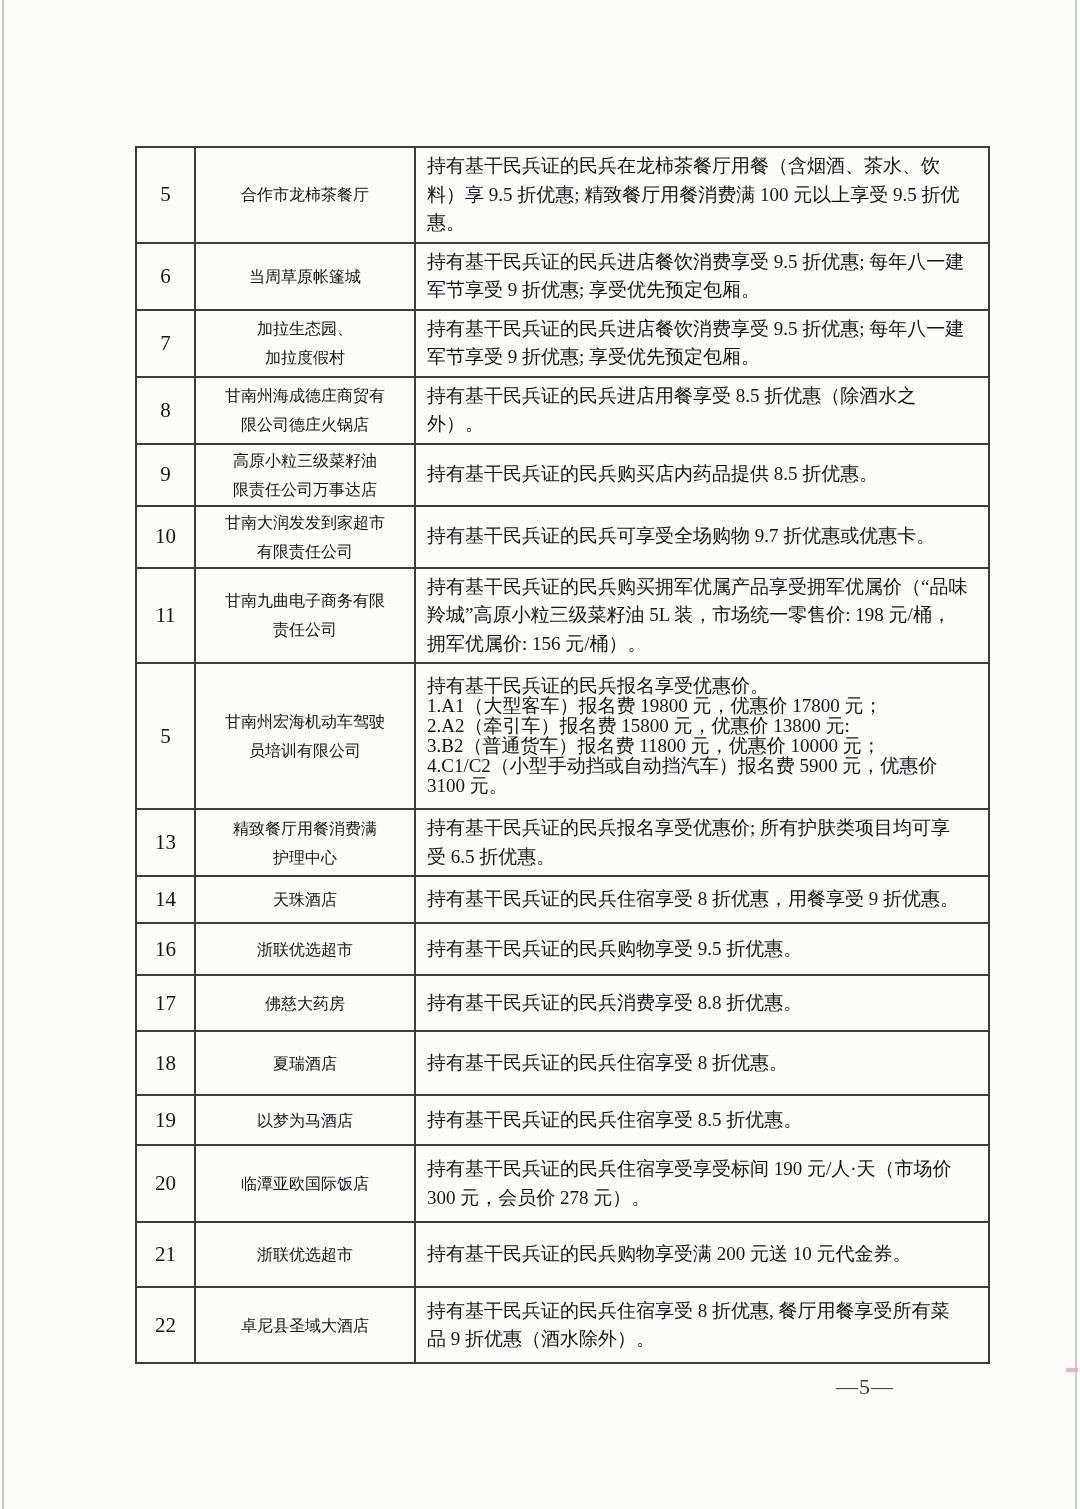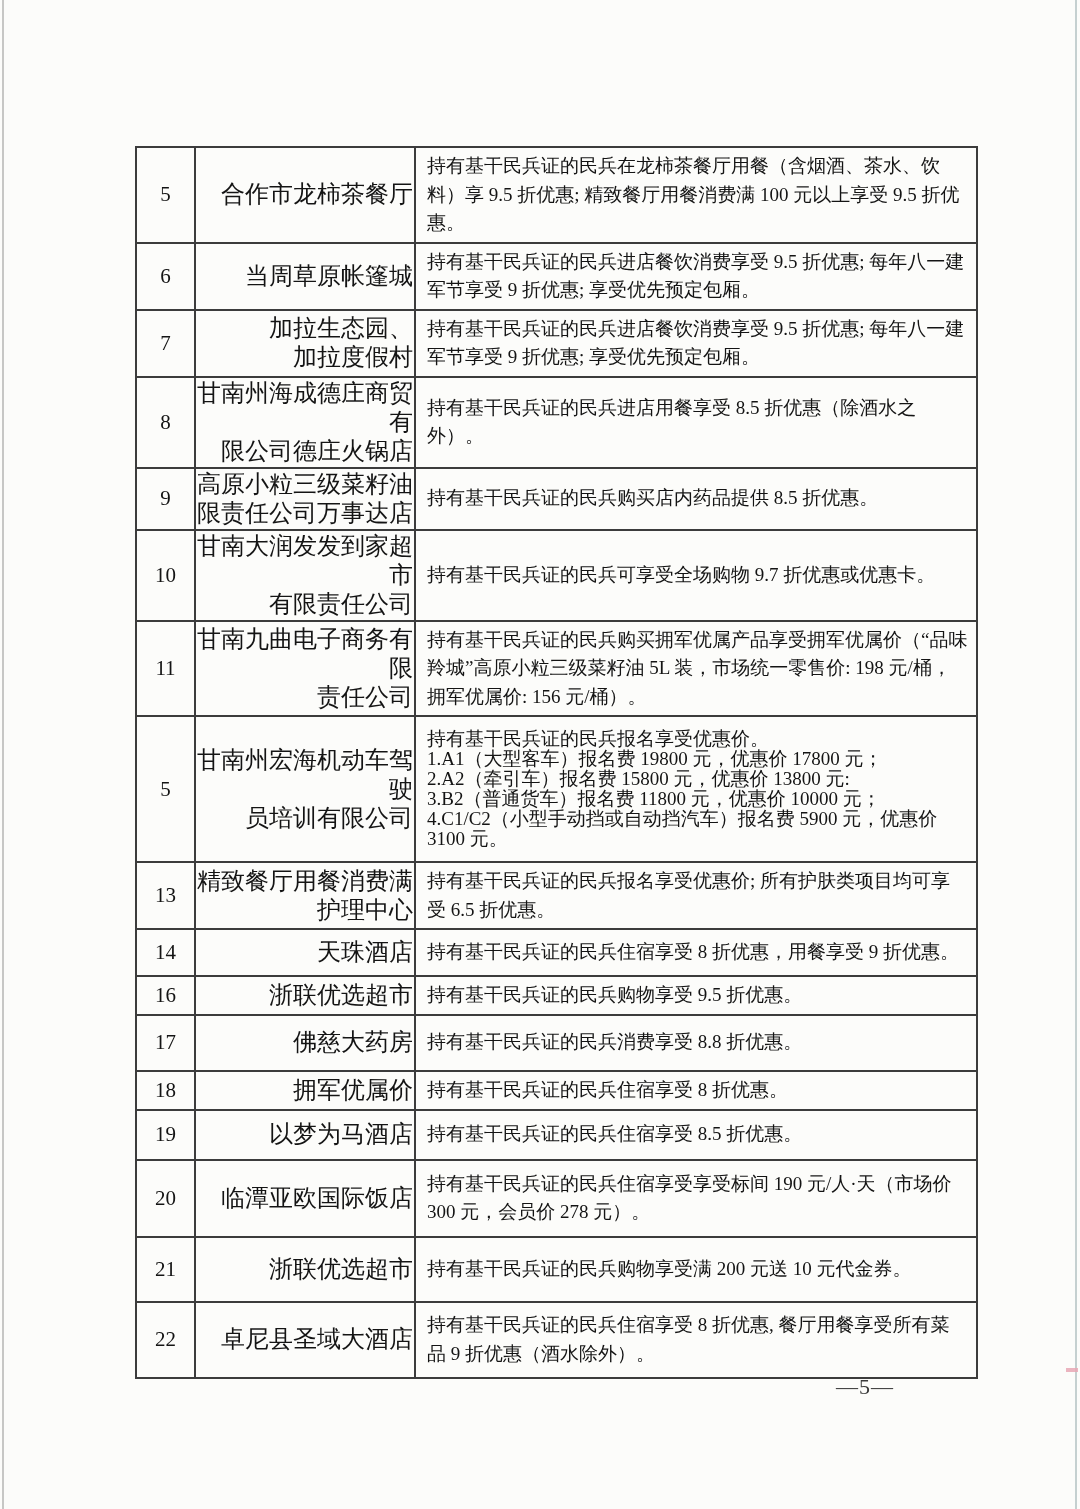--- a/index.html
+++ b/index.html
@@ -33,28 +33,28 @@
   table.doc td{
     border:2px solid #3c3c3c;
     vertical-align:middle;
     overflow:hidden;
   }
   td.c-no{
     width:55px;text-align:center;
     font-size:21px;color:#141414;
   }
   td.c-name{
-    width:216px;text-align:right;
-    font-size:24px;line-height:29px;
+    width:216px;text-align:center;
+    font-size:16px;line-height:29px;
     white-space:pre-line;color:#141414;
   }
   td.c-desc{
     width:541px;text-align:left;
     font-size:19px;line-height:28.5px;
-    padding:4px 8px 4px 11px;
+    padding:4px 20px 4px 11px;
     white-space:pre-line;color:#141414;
   }
   tr.tight td.c-desc{
     line-height:20px;
     padding-top:2px;padding-bottom:2px;
   }
   .pagenum{
     position:absolute;left:836px;top:1374px;
     font-size:22px;color:#3a3a3a;letter-spacing:1px;
   }
@@ -123,33 +123,33 @@
         <td class="c-no">13</td>
         <td class="c-name">精致餐厅用餐消费满
 护理中心</td>
         <td class="c-desc">持有基干民兵证的民兵报名享受优惠价; 所有护肤类项目均可享受 6.5 折优惠。</td>
       </tr>
       <tr style="height:47px">
         <td class="c-no">14</td>
         <td class="c-name">天珠酒店</td>
         <td class="c-desc">持有基干民兵证的民兵住宿享受 8 折优惠，用餐享受 9 折优惠。</td>
       </tr>
-      <tr style="height:38px">
+      <tr style="height:52px">
         <td class="c-no">16</td>
         <td class="c-name">浙联优选超市</td>
         <td class="c-desc">持有基干民兵证的民兵购物享受 9.5 折优惠。</td>
       </tr>
       <tr style="height:56px">
         <td class="c-no">17</td>
         <td class="c-name">佛慈大药房</td>
         <td class="c-desc">持有基干民兵证的民兵消费享受 8.8 折优惠。</td>
       </tr>
-      <tr style="height:39px">
+      <tr style="height:64px">
         <td class="c-no">18</td>
-        <td class="c-name">拥军优属价</td>
+        <td class="c-name">夏瑞酒店</td>
         <td class="c-desc">持有基干民兵证的民兵住宿享受 8 折优惠。</td>
       </tr>
       <tr style="height:50px">
         <td class="c-no">19</td>
         <td class="c-name">以梦为马酒店</td>
         <td class="c-desc">持有基干民兵证的民兵住宿享受 8.5 折优惠。</td>
       </tr>
       <tr style="height:77px">
         <td class="c-no">20</td>
         <td class="c-name">临潭亚欧国际饭店</td>

